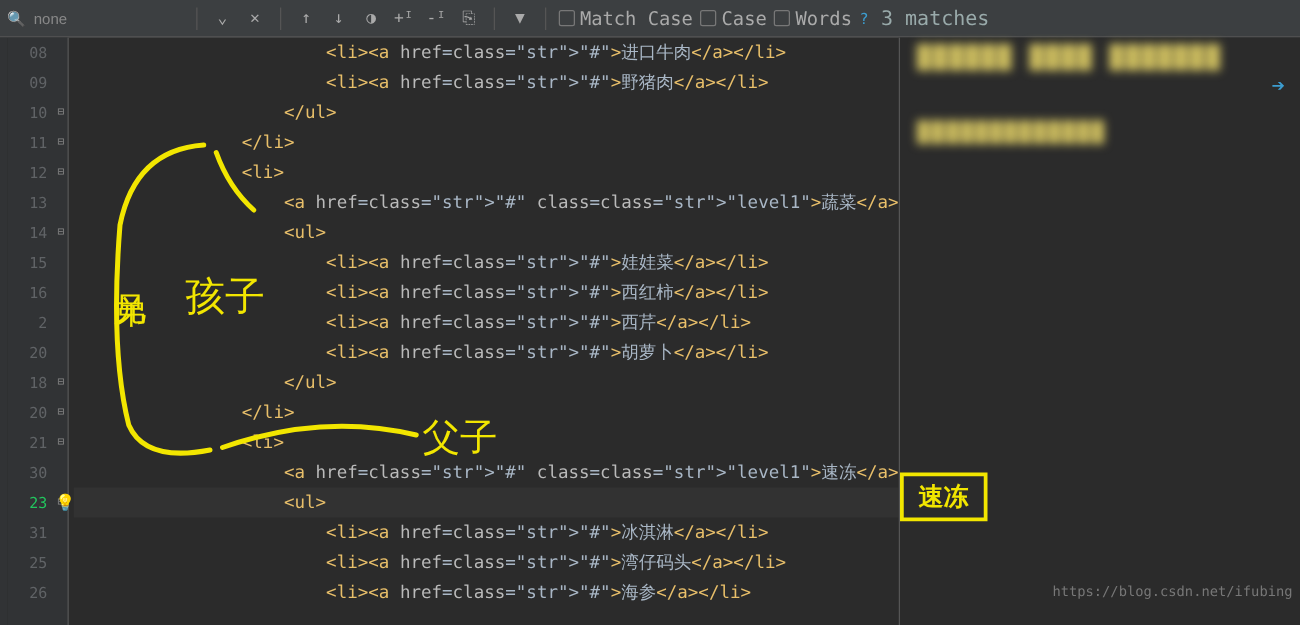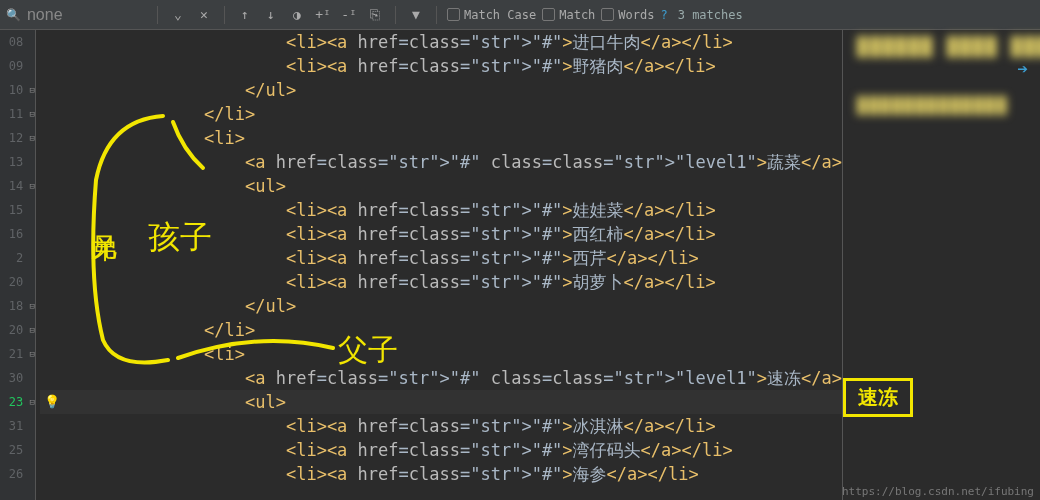--- a/index.html
+++ b/index.html
@@ -2,38 +2,38 @@
 <html><head>
 <meta charset="utf-8">
 <style>
   * { margin:0; padding:0; box-sizing:border-box; }
   html,body { width:1040px; height:500px; overflow:hidden; font-family:"Consolas","Monaco",monospace; font-size:14px; }
   body { background:#2b2b2b; color:#a9b7c6; position:relative; }
 
   
   .findbar { display:flex; align-items:center; height:30px; background:#3c3f41; border-bottom:1px solid #555; padding:0 6px; gap:6px; }
   .find-icon { color:#aaa; font-size:12px; }
-  .find-input { background:transparent; border:none; color:#bbb; font-size:16px; width:120px; outline:none; }
+  .find-input { background:transparent; border:none; color:#bbb; font-size:12px; width:120px; outline:none; }
   .find-input::placeholder { color:#888; }
   .divider { width:1px; height:18px; background:#555; margin:0 4px; }
   .tb-btn { color:#aaa; cursor:pointer; font-size:13px; width:20px; height:20px; display:flex; align-items:center; justify-content:center; border-radius:2px; }
-  .ch-wrap { display:flex; align-items:center; gap:4px; color:#aaa; font-size:12px; cursor:pointer; }
+  .ch-wrap { display:flex; align-items:center; gap:4px; color:#aaa; font-size:15px; cursor:pointer; }
   .ch-box { width:13px; height:13px; border:1px solid #777; border-radius:2px; background:#3c3f41; }
-  .matches { color:#9aa; font-size:12px; margin-left:4px; }
+  .matches { color:#9aa; font-size:16px; margin-left:4px; }
 
   
   .editor { position:relative; display:flex; height:470px; }
   .gutter { width:48px; background:#313335; text-align:right; padding-right:6px; color:#606366; font-size:12px; line-height:24px; user-select:none; }
   .gutter div { height:24px; }
   .gutter .cur { color:#22c55e; }
   .fold-col { width:14px; background:#313335; border-right:1px solid #555; line-height:24px; font-size:9px; color:#888; }
   .fold-col div { height:24px; text-align:center; }
   .breakpoint-col { width:8px; background:#313335; }
   .breakpoint-col div { height:24px; }
-  .code { flex:1; padding-left:4px; line-height:24px; font-size:17px; white-space:pre; position:relative; }
+  .code { flex:1; padding-left:4px; line-height:24px; font-size:14px; white-space:pre; position:relative; }
   .code .row { height:24px; }
   .code .row.current { background:#323232; }
   .tag { color:#e8bf6a; }
   .attr { color:#bababa; }
   
   .bulb { position:absolute; left:44px; top:calc(24px*15 + 4px); color:#d9a028; font-size:13px; z-index:5; }
 
   
   .preview { width:425px; background:#2b2b2b; border-left:1px solid #555; position:relative; }
   .blur-block { position:absolute; filter:blur(4px); color:#d0c060; font-weight:bold; letter-spacing:2px; }
@@ -41,21 +41,21 @@
   .blur2 { top:66px; left:14px; font-size:16px; width:320px; }
   .preview-arrow { position:absolute; top:28px; right:12px; color:#3c9dd0; font-size:18px; }
 
   
   .highlight-box { position:absolute; top:348px; left:0px; border:3px solid #f2e600; padding:3px 12px; color:#f2e600; font-size:20px; font-weight:600; background:#2b2b2b; }
 
   
   .hand-svg { position:absolute; left:48px; top:30px; pointer-events:none; z-index:6; }
 
   
-  .watermark { position:absolute; right:6px; bottom:2px; color:#777; font-size:11px; }
+  .watermark { position:absolute; right:6px; bottom:20px; color:#777; font-size:11px; }
 </style>
 </head>
 <body>
 
 <div class="findbar">
   <span class="find-icon">🔍</span>
   <input class="find-input" placeholder="none" style="">
   <div class="divider"></div>
   <div class="tb-btn">⌄</div>
   <div class="tb-btn">✕</div>
@@ -68,21 +68,21 @@
   <div class="tb-btn">⎘</div>
   <div class="divider"></div>
   <div class="tb-btn">▼</div>
   <div class="divider"></div>
   <label class="ch-wrap">
       <span class="ch-box"></span>
       <span>Match Case</span>
     </label>
   <label class="ch-wrap">
       <span class="ch-box"></span>
-      <span>Match</span>
+      <span>Case</span>
     </label>
   <label class="ch-wrap">
       <span class="ch-box"></span>
       <span>Words</span>
     </label>
   <span style="color:#3c9dd0;font-size:12px;cursor:pointer">?</span>
   <span class="matches">3 matches</span>
 </div>
 
 <div class="editor">

